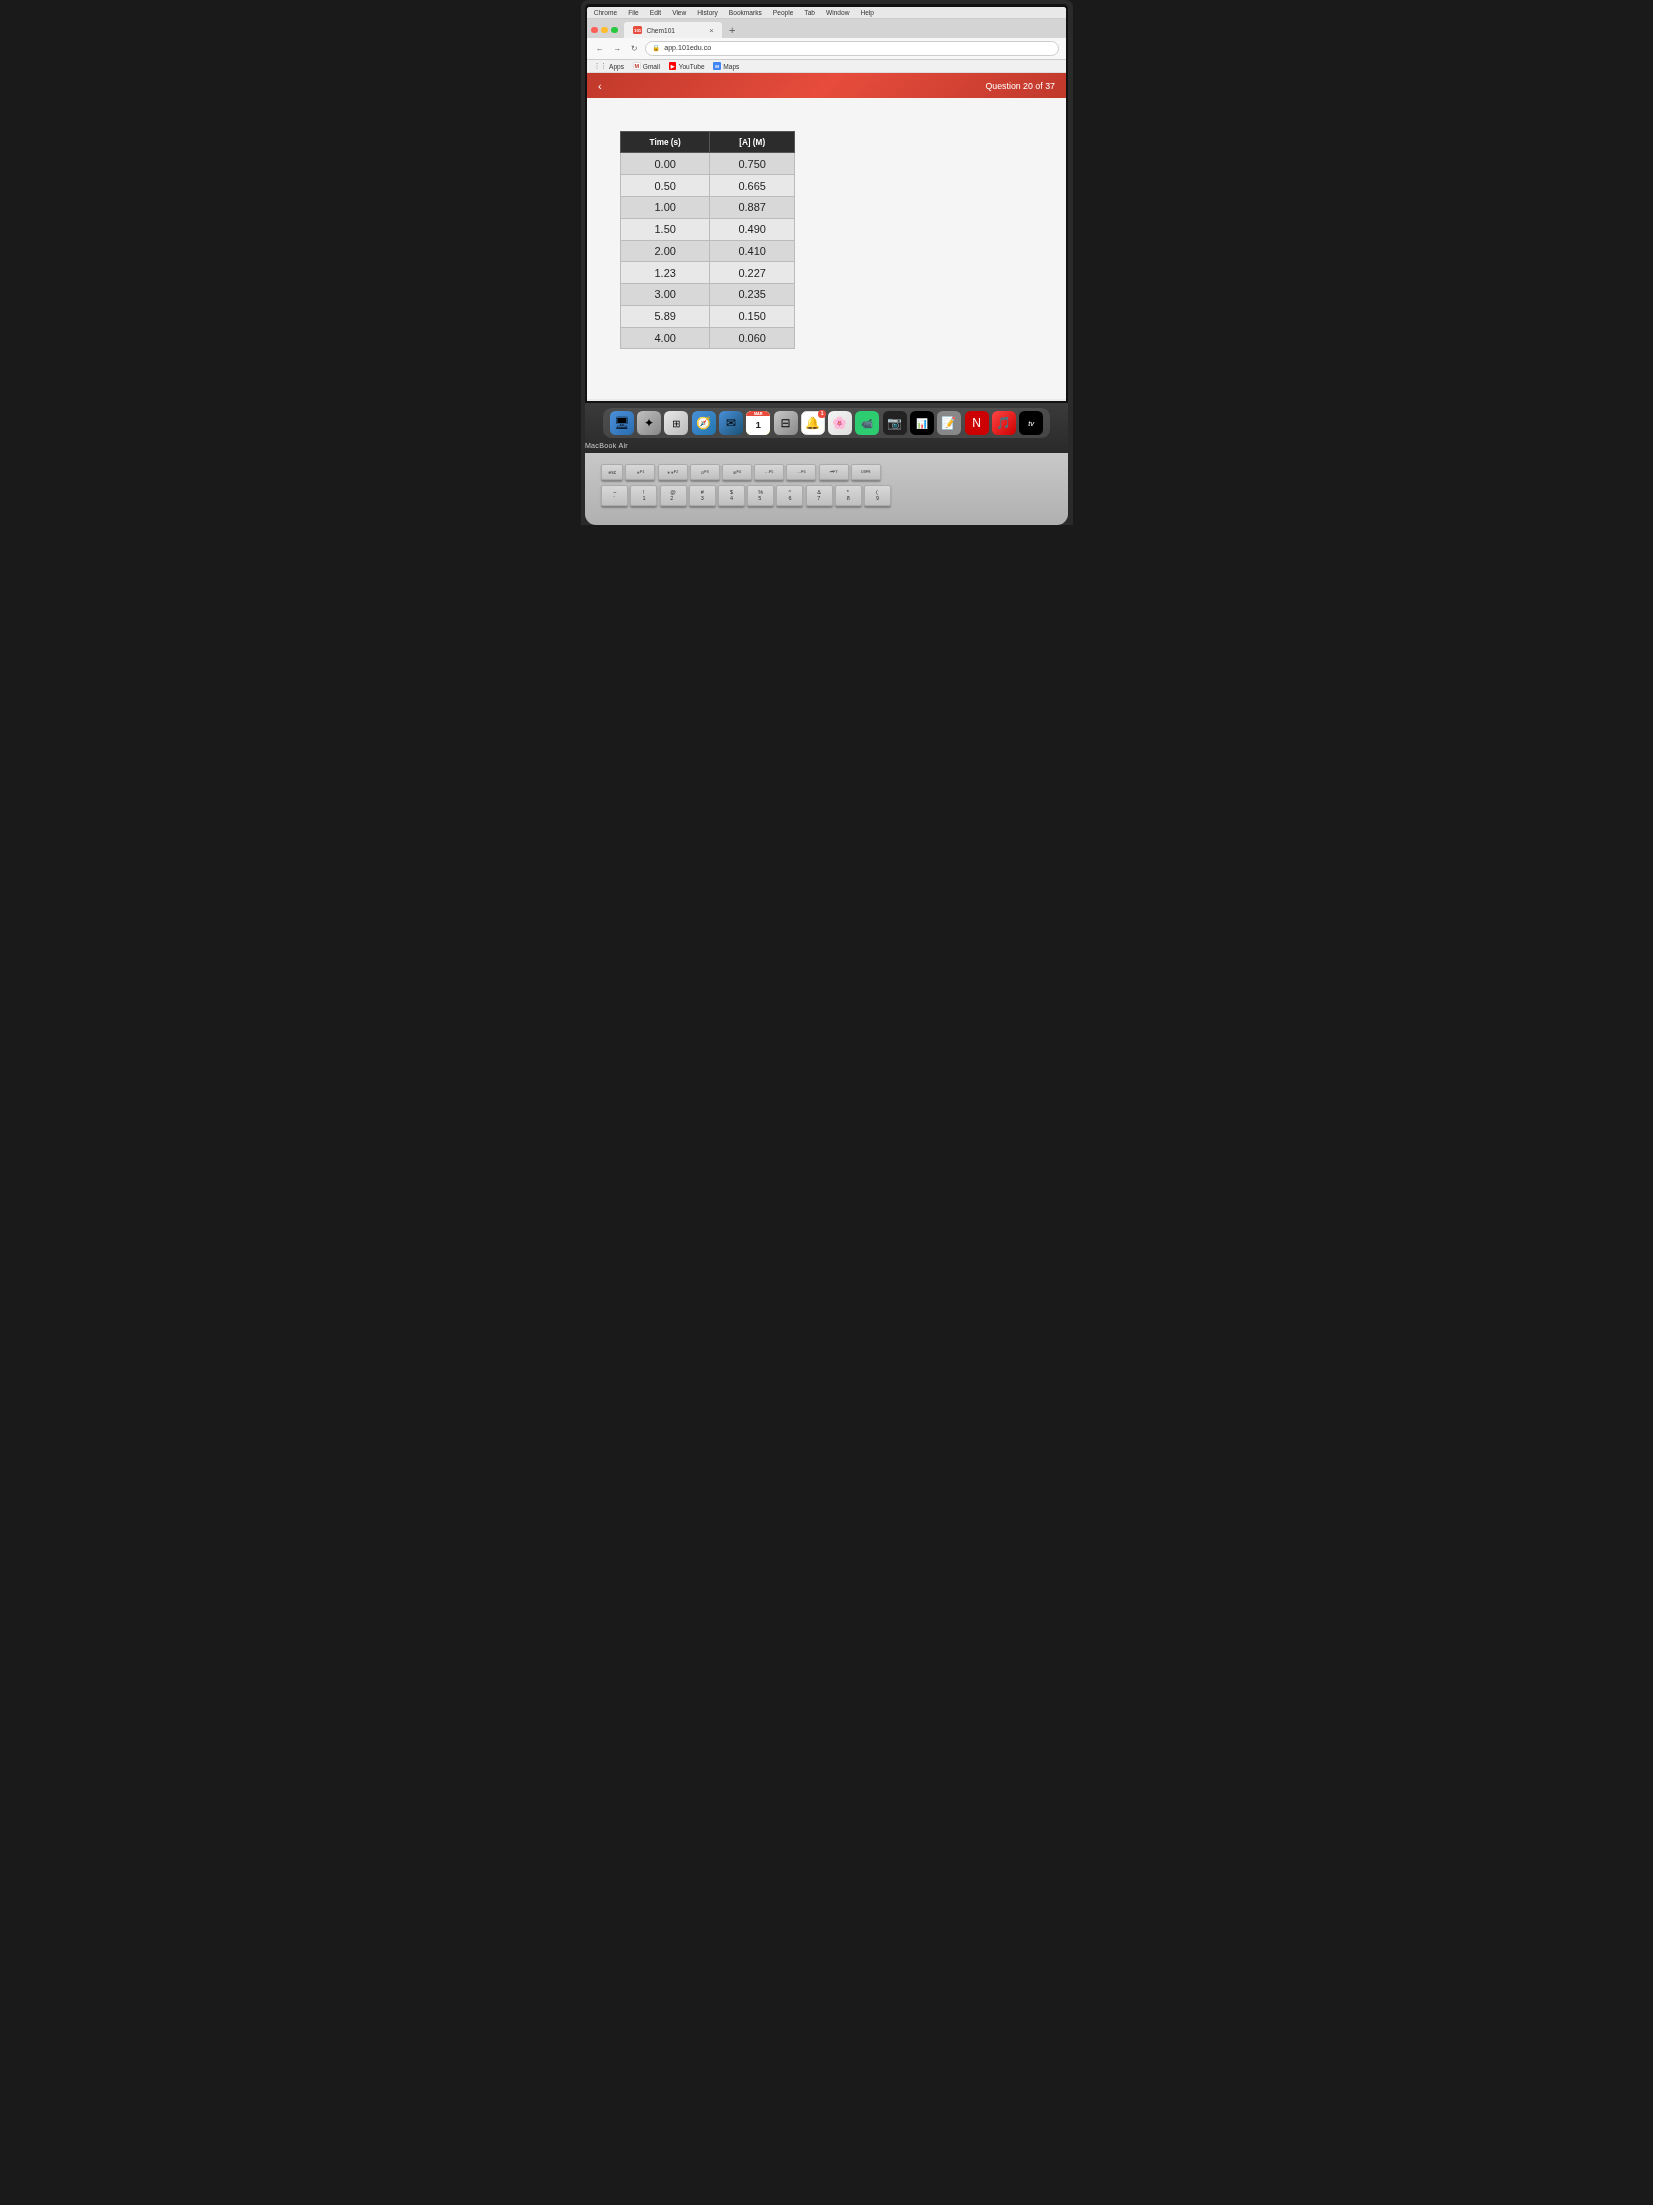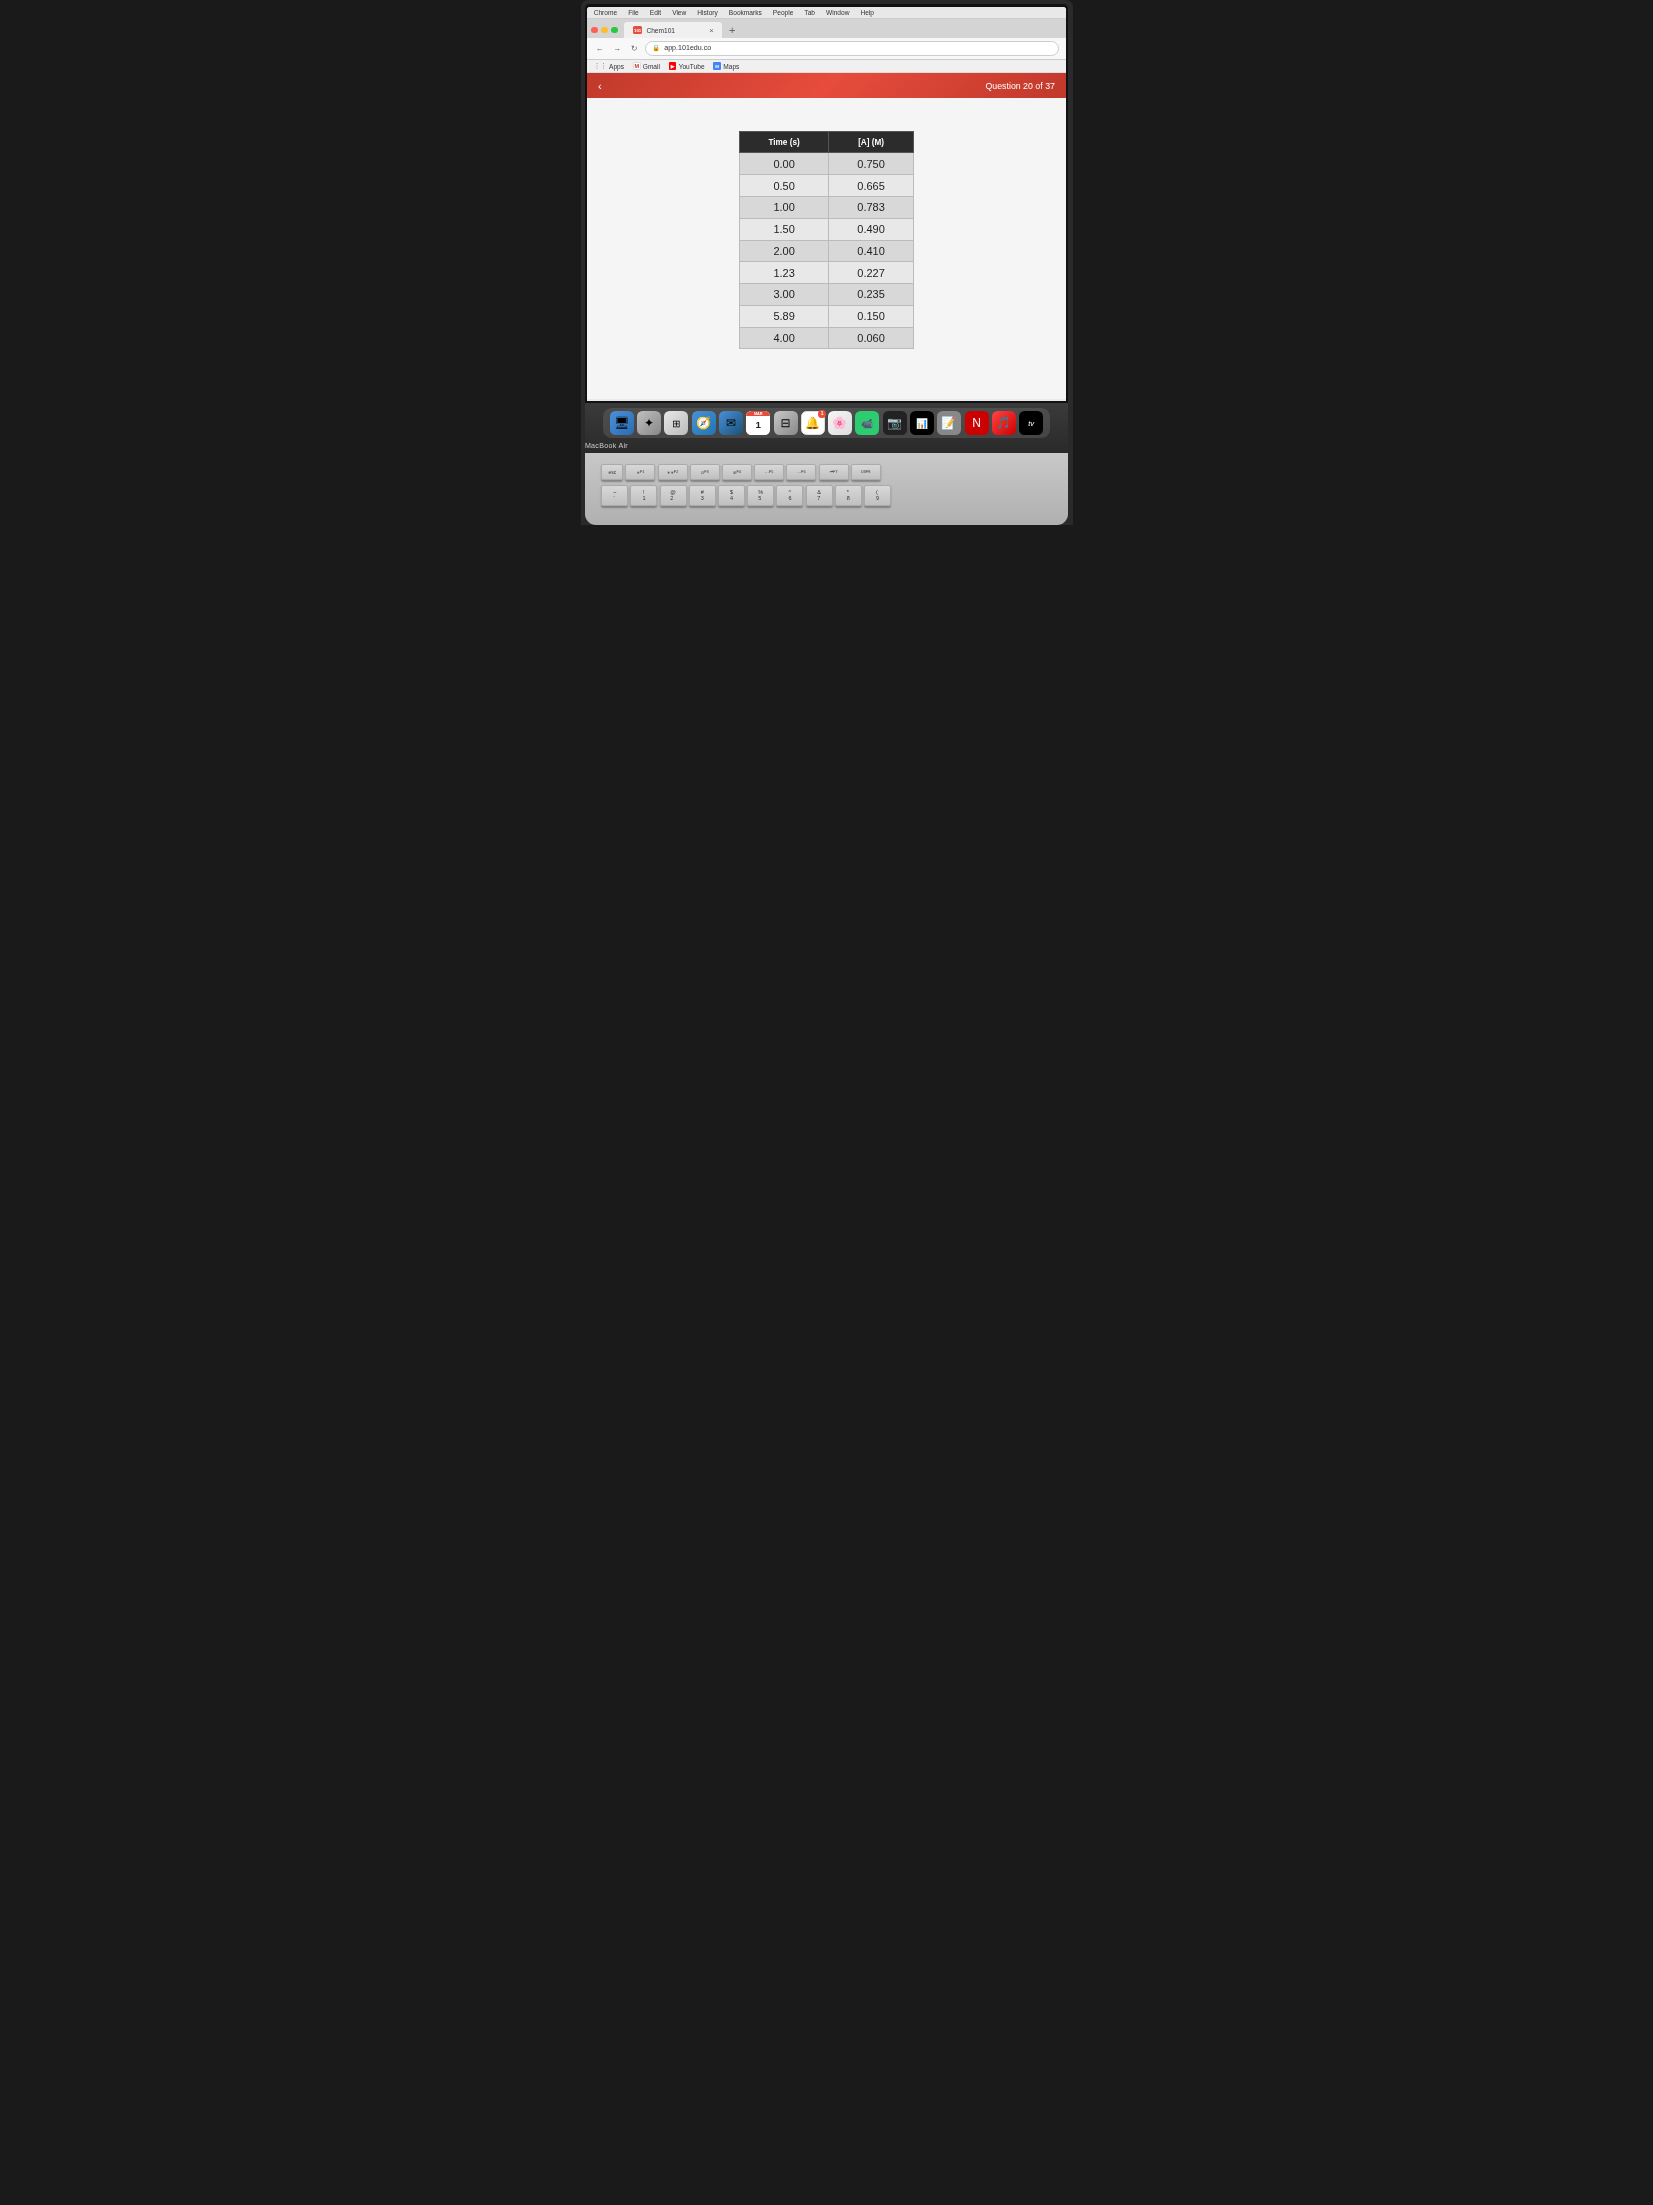--- a/index.html
+++ b/index.html
@@ -203,21 +203,20 @@
       font-size: 9.8px;
       color: #222;
       line-height: 1.5;
       margin-bottom: 16.4px;
       max-width: 410px;
     }
 
     
     .data-table-container {
       display: flex;
-      justify-content: center;
       margin: 11px 0;
     }
 
     .data-table {
       border-collapse: collapse;
       min-width: 175px;
     }
 
     .data-table thead tr {
       background: #2c2c2c;
@@ -460,21 +459,21 @@
               <tr>
                     <td>0.00</td>
                     <td>0.750</td>
                   </tr>
                   <tr>
                     <td>0.50</td>
                     <td>0.665</td>
                   </tr>
                   <tr>
                     <td>1.00</td>
-                    <td>0.783</td>
+                    <td>0.887</td>
                   </tr>
                   <tr>
                     <td>1.50</td>
                     <td>0.490</td>
                   </tr>
                   <tr>
                     <td>2.00</td>
                     <td>0.410</td>
                   </tr>
                   <tr>

